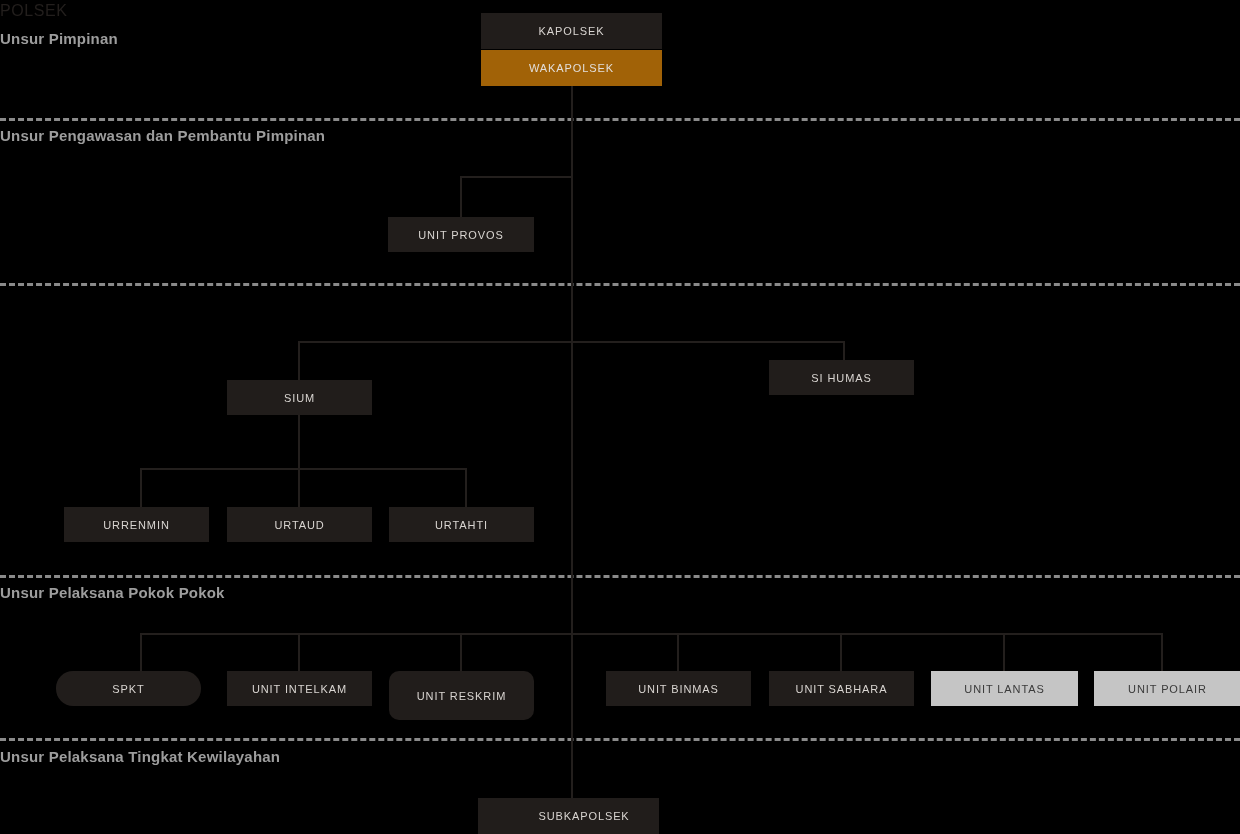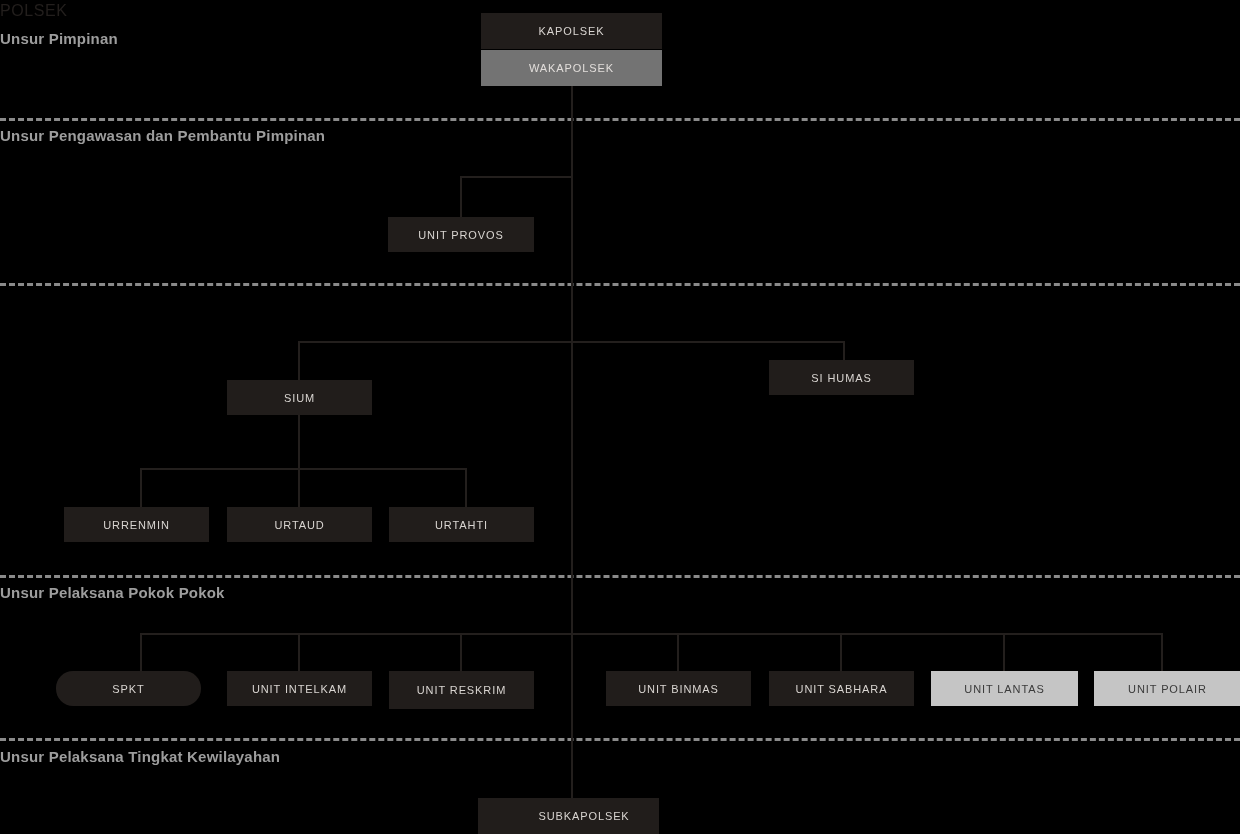--- a/index.html
+++ b/index.html
@@ -71,21 +71,21 @@
     font-size: 11px;
     letter-spacing: 0.9px;
     white-space: nowrap;
     text-align: center;
   }
   .node.dark {
     background: #211d1b;
     color: #d9d5d1;
   }
   .node.mid {
-    background: #737373;
+    background: #a16207;
     color: #e2dedb;
   }
   .node.light {
     background: #c5c5c5;
     color: #3a3a3a;
   }
 </style>
 </head>
 <body>
 
@@ -133,21 +133,21 @@
 
   <div class="node dark" style="left:227px; top:380px; width:145px; height:35px;">SIUM</div>
   <div class="node dark" style="left:769px; top:360px; width:145px; height:35px;">SI HUMAS</div>
 
   <div class="node dark" style="left:64px;  top:507px; width:145px; height:35px;">URRENMIN</div>
   <div class="node dark" style="left:227px; top:507px; width:145px; height:35px;">URTAUD</div>
   <div class="node dark" style="left:389px; top:507px; width:145px; height:35px;">URTAHTI</div>
 
   <div class="node dark" style="left:56px;   top:671px; width:145px; height:35px;border-radius:17px;">SPKT</div>
   <div class="node dark" style="left:227px;  top:671px; width:145px; height:35px;">UNIT INTELKAM</div>
-  <div class="node dark" style="left:389px;  top:671px; width:145px; height:38px;">UNIT RESKRIM</div>
+  <div class="node dark" style="left:389px;  top:671px; width:145px; height:49px;border-radius:10px;">UNIT RESKRIM</div>
   <div class="node dark" style="left:606px;  top:671px; width:145px; height:35px;">UNIT BINMAS</div>
   <div class="node dark" style="left:769px;  top:671px; width:145px; height:35px;">UNIT SABHARA</div>
   <div class="node light" style="left:931px; top:671px; width:147px; height:35px;">UNIT LANTAS</div>
   <div class="node light" style="left:1094px; top:671px; width:147px; height:35px;">UNIT POLAIR</div>
 
   <div class="node dark" style="left:478px; top:798px; width:181px; height:36px;padding-left:31px;">SUBKAPOLSEK</div>
 
 </div>
 
 </body></html>

